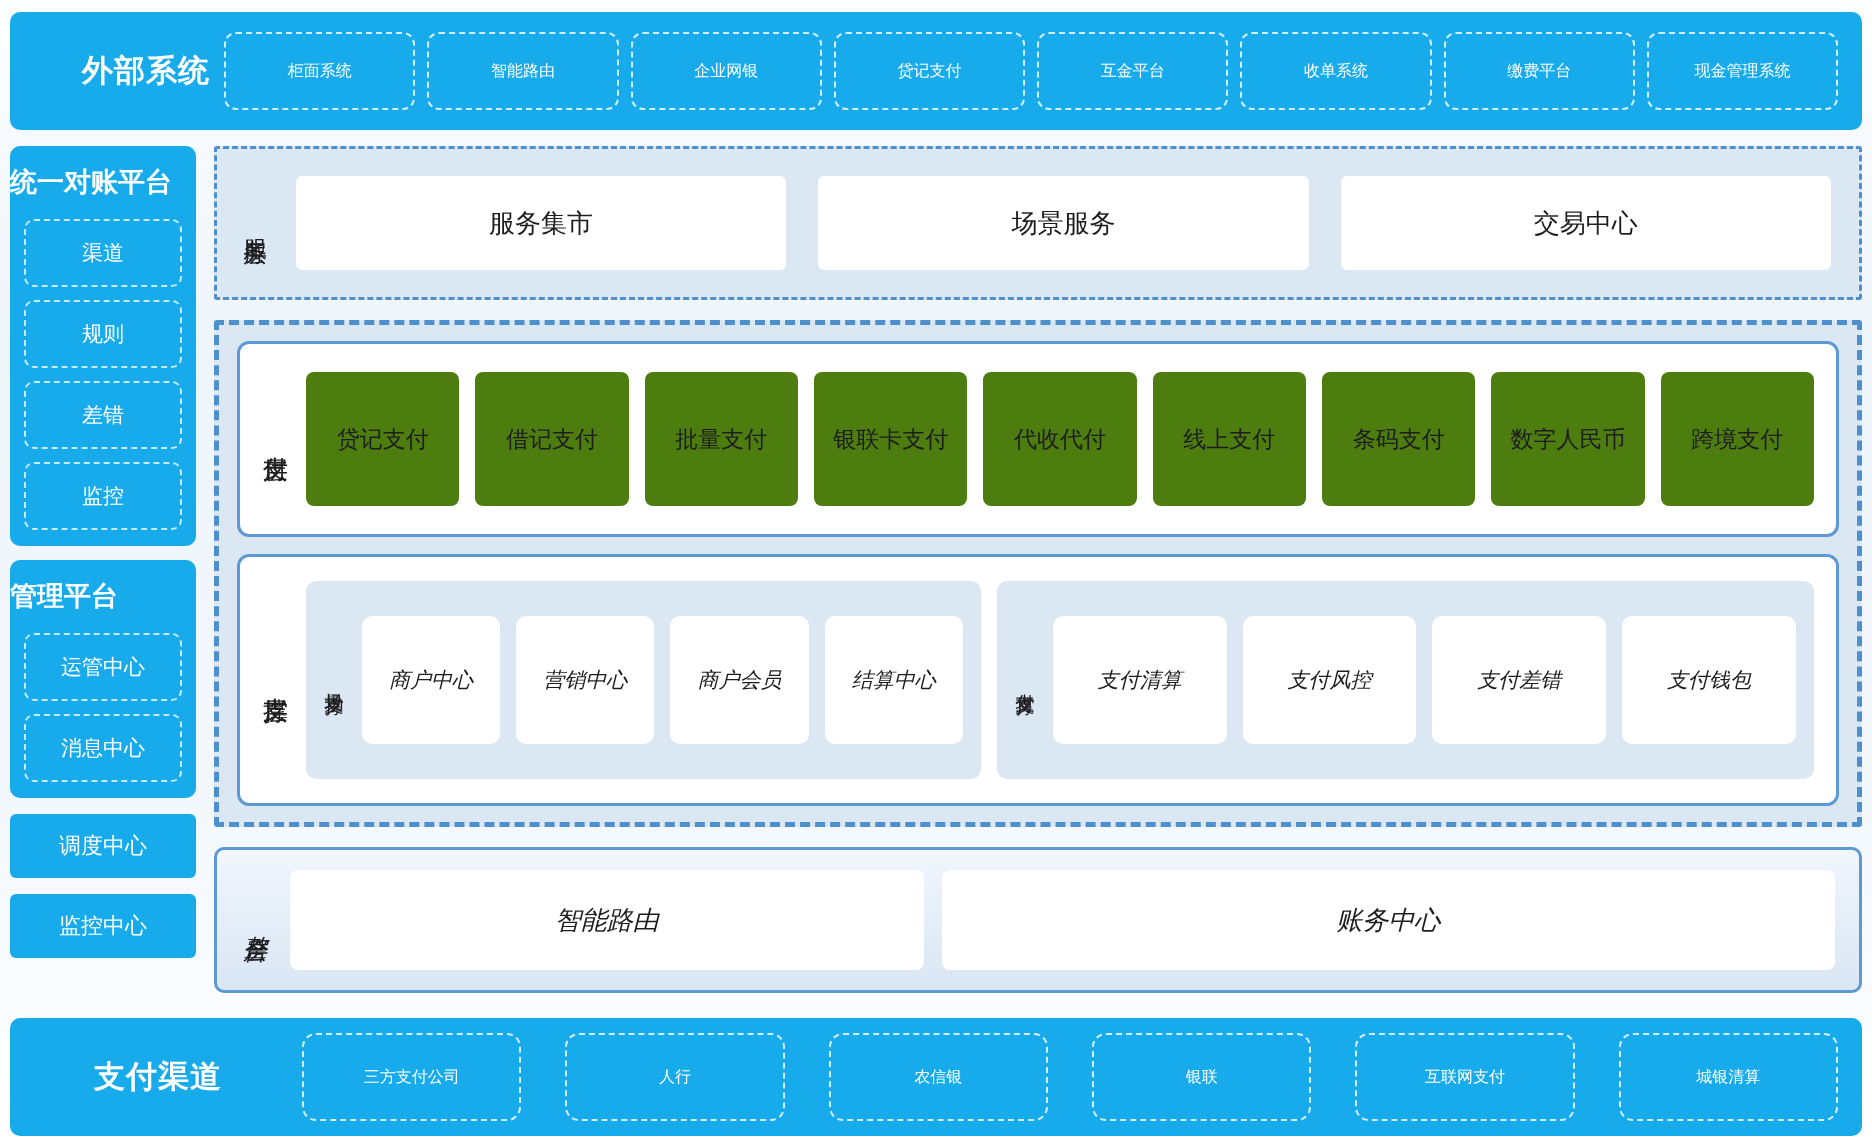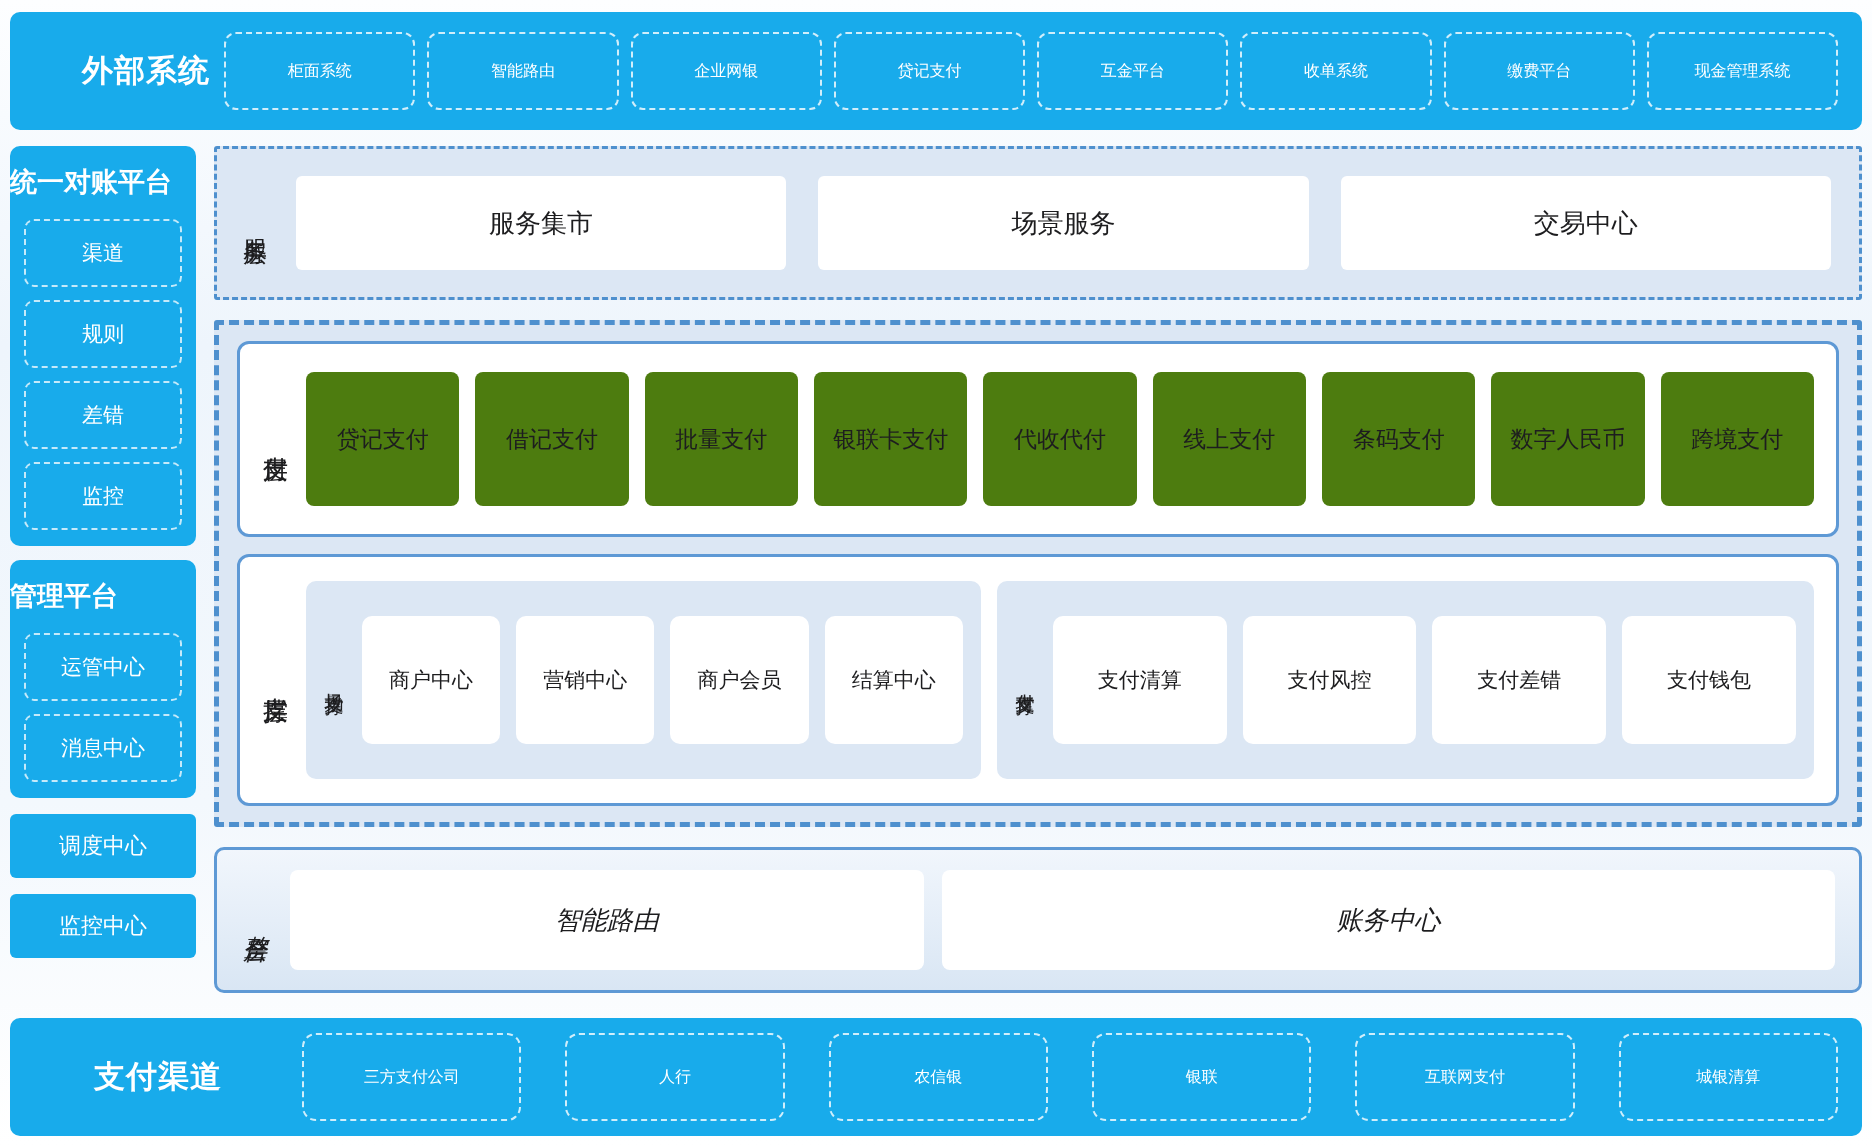--- a/index.html
+++ b/index.html
@@ -114,21 +114,21 @@
   .support-group {
     background:#DCE7F4; border-radius:10px; height:198px;
     display:flex; align-items:center; padding:0 18px; gap:16px;
   }
   .g1 { flex:45; } .g2 { flex:55; }
   .group-label {
     writing-mode:vertical-rl; text-orientation:upright;
     font-size:19px; line-height:1.05; letter-spacing:1px; flex:none;
     margin-right:2px;
   }
-  .support-item { flex:1; height:128px; border-radius:10px; font-size:21px; }
+  .support-item { flex:1; height:128px; border-radius:10px; font-size:21px;font-style:italic; }
 
   .integration {
     margin-top:20px; height:146px;
     border:3px solid #5E99D5; border-radius:10px;
     background:linear-gradient(180deg,#F1F6FC 0%,#D9E6F4 100%);
     display:flex; align-items:center;
     padding:0 24px; gap:18px;font-style:italic;
   }
   .integration .v-label { margin-right:4px; }
   .int-box { height:100px; border-radius:8px; font-size:26px; }

